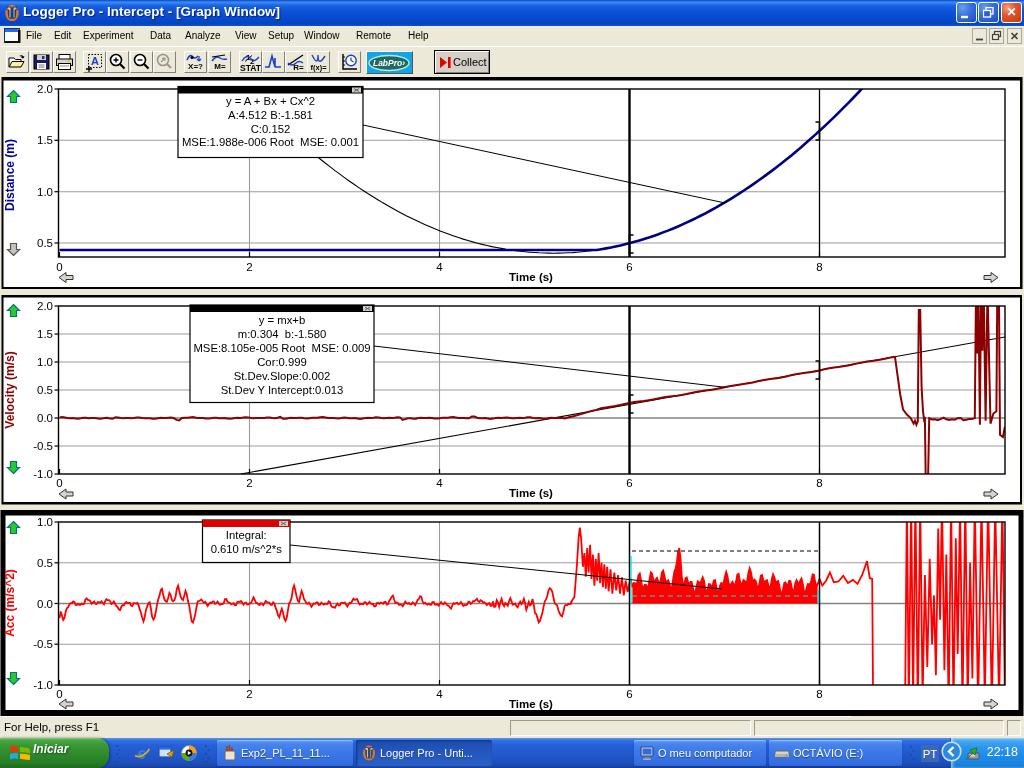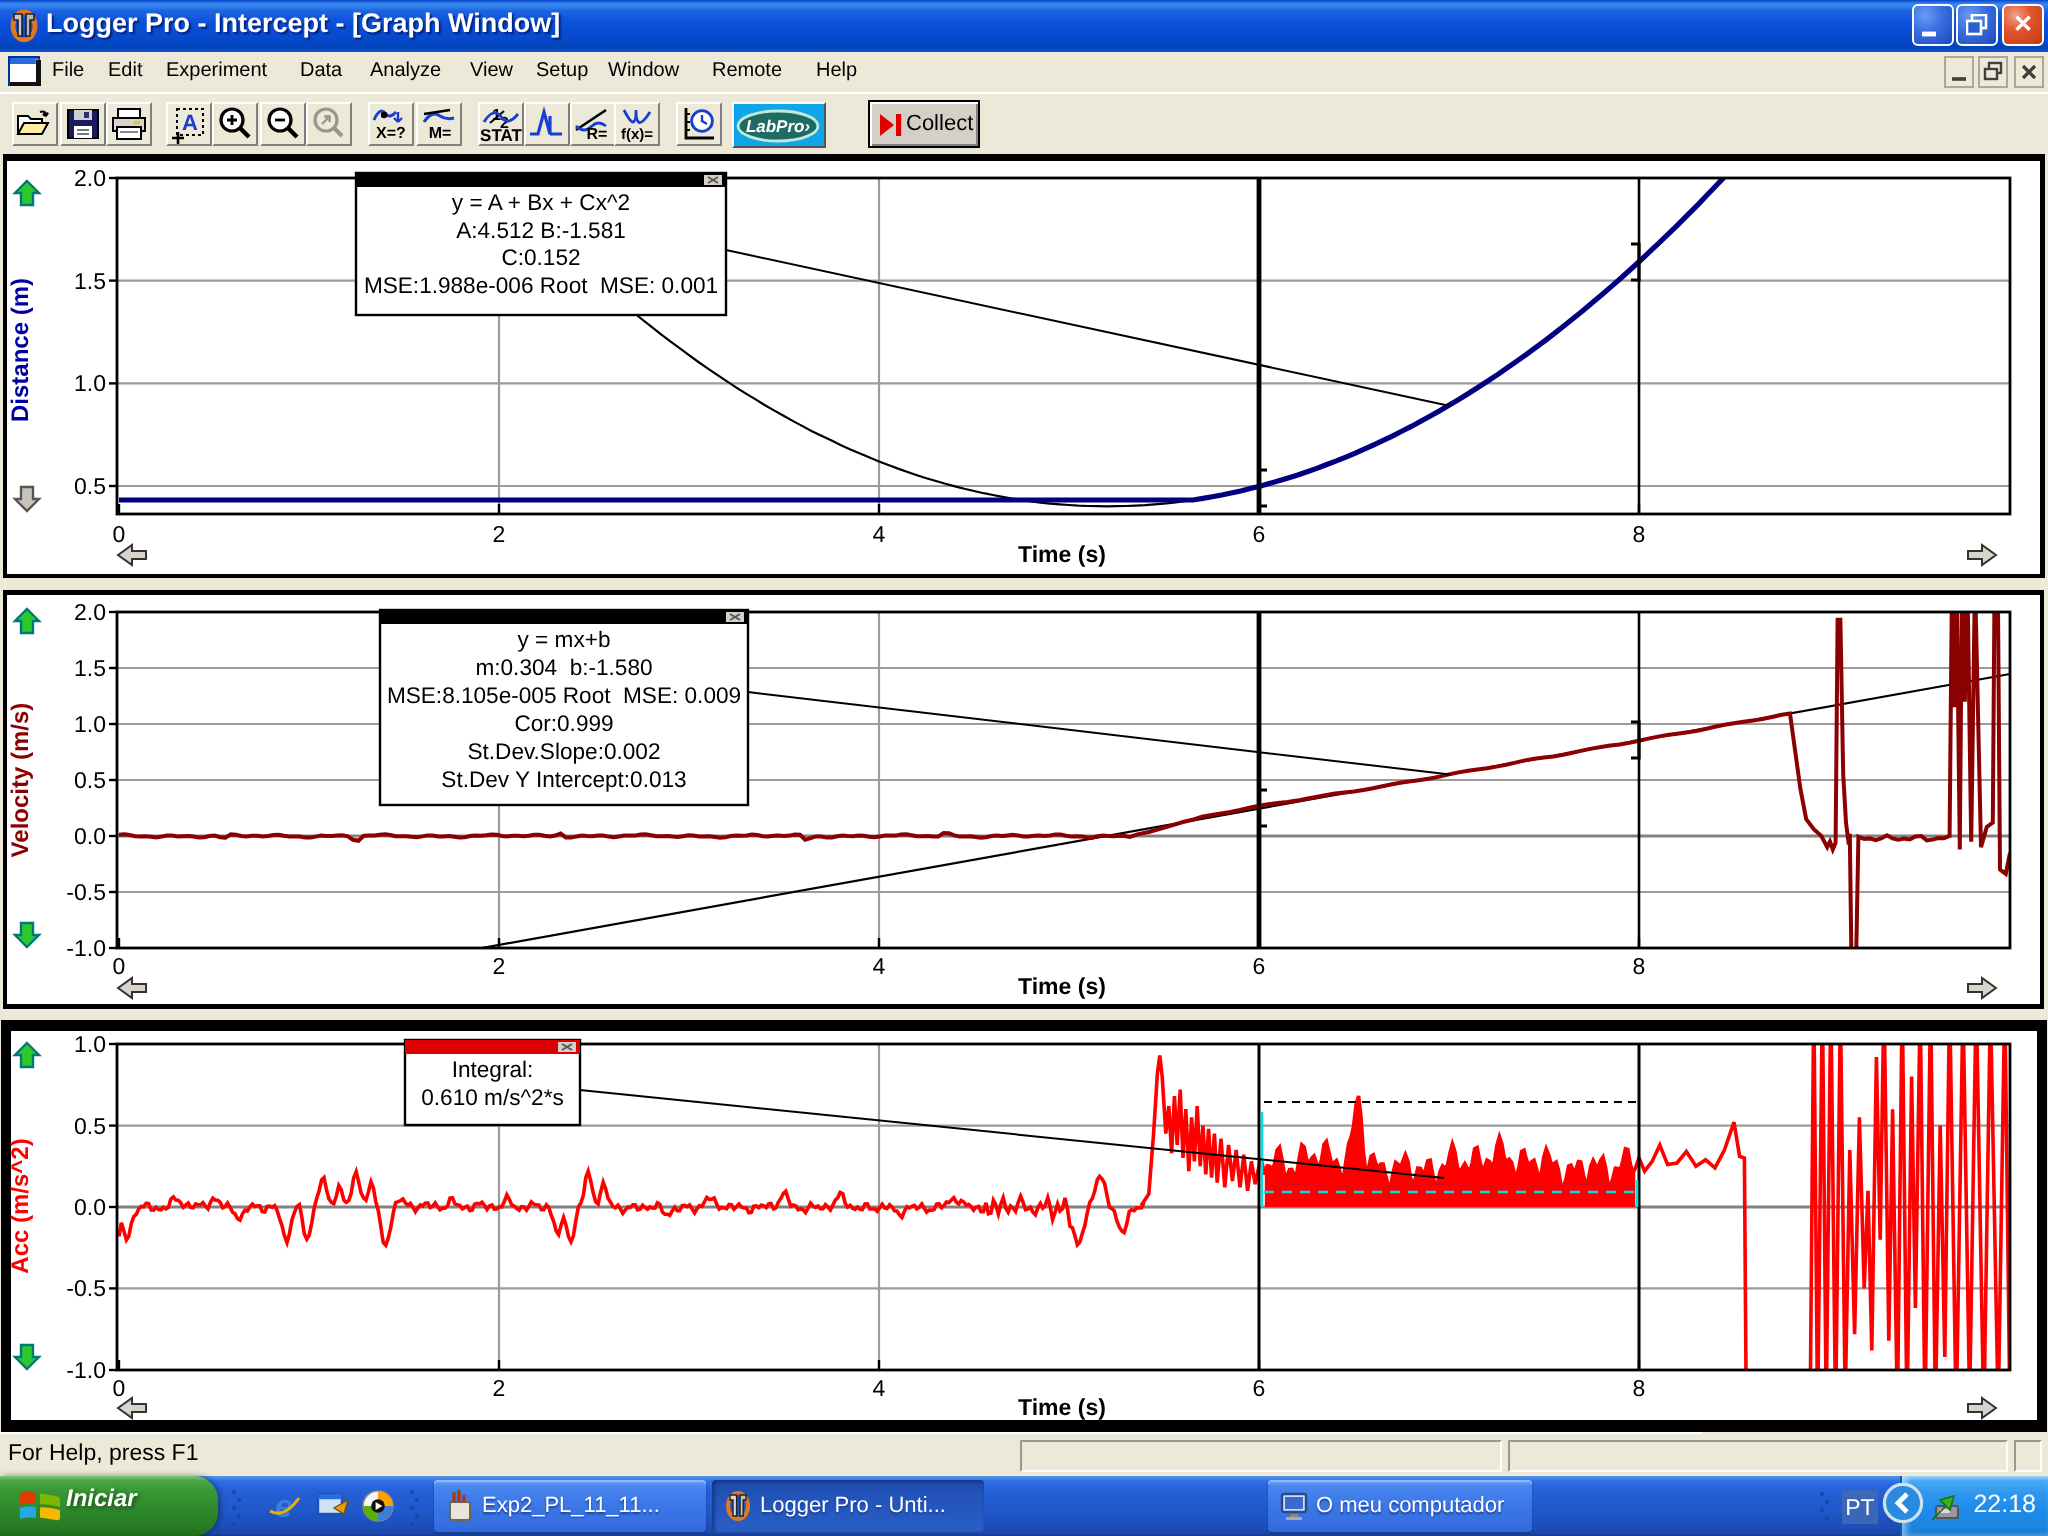--- a/index.html
+++ b/index.html
@@ -453,20 +453,30 @@
       <span class="abs" style="left:5px;top:5px">
         <svg width="16" height="16" viewBox="0 0 16 16">
           <rect x="2" y="2" width="12" height="9" rx="1" fill="#c8ddf5" stroke="#2a4a8a" stroke-width="1.2"></rect>
           <rect x="3.5" y="3.5" width="9" height="6" fill="#3a6ad0"></rect>
           <rect x="6" y="12" width="4" height="1.5" fill="#888"></rect>
           <rect x="4" y="13.5" width="8" height="1.5" rx="0.5" fill="#aaa"></rect>
         </svg>
       </span>
       <span class="tx">O meu computador</span>
     </div>
+<div class="tkbtn" style="left:769px;width:133px">
+      <span class="abs" style="left:5px;top:5px">
+        <svg width="16" height="16" viewBox="0 0 16 16">
+          <rect x="1" y="6" width="14" height="6" rx="1" fill="#d8d4cc" stroke="#666"></rect>
+          <rect x="1" y="9" width="14" height="3" fill="#b8b4ac"></rect>
+          <circle cx="12.5" cy="10.5" r="0.9" fill="#4a9"></circle>
+        </svg>
+      </span>
+      <span class="tx">OCTÁVIO (E:)</span>
+    </div>
 <div id="tray">
 <svg class="abs" style="left:-42px;top:6px" width="42" height="19" viewBox="0 0 42 19">
 <circle cx="2" cy="3" r="1.1" fill="#1a4aa8"></circle>
         <circle cx="4.5" cy="7" r="1.1" fill="#1a4aa8"></circle>
         <circle cx="2" cy="11" r="1.1" fill="#1a4aa8"></circle>
         <circle cx="4.5" cy="15" r="1.1" fill="#1a4aa8"></circle>
 <rect x="12" y="1" width="18" height="17" fill="#3e6ab5" opacity="0.85"></rect>
 <text x="21" y="13.5" font-size="11.5" fill="#fff" text-anchor="middle">PT</text>
 </svg>
 <svg class="abs" style="left:-10px;top:3px" width="21" height="21" viewBox="0 0 21 21">

